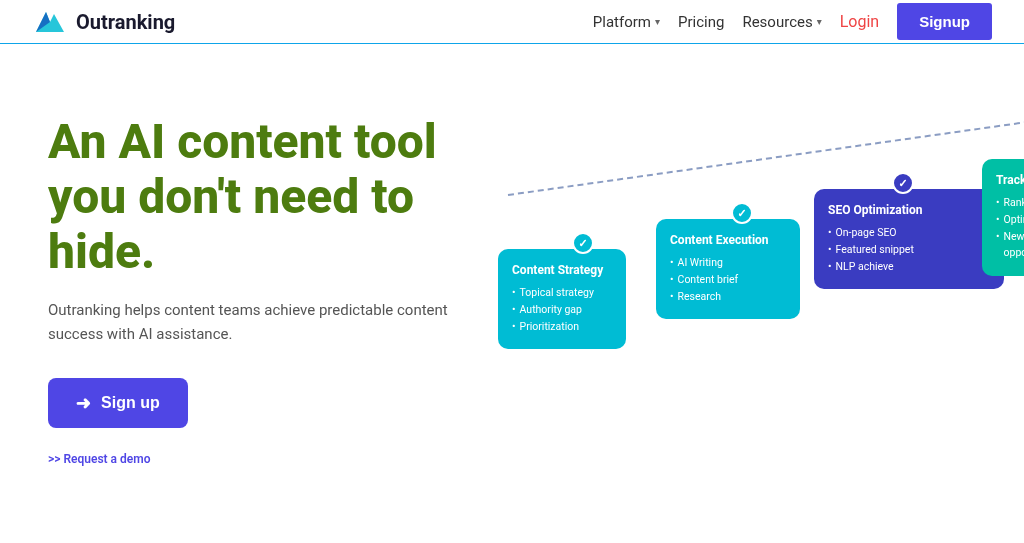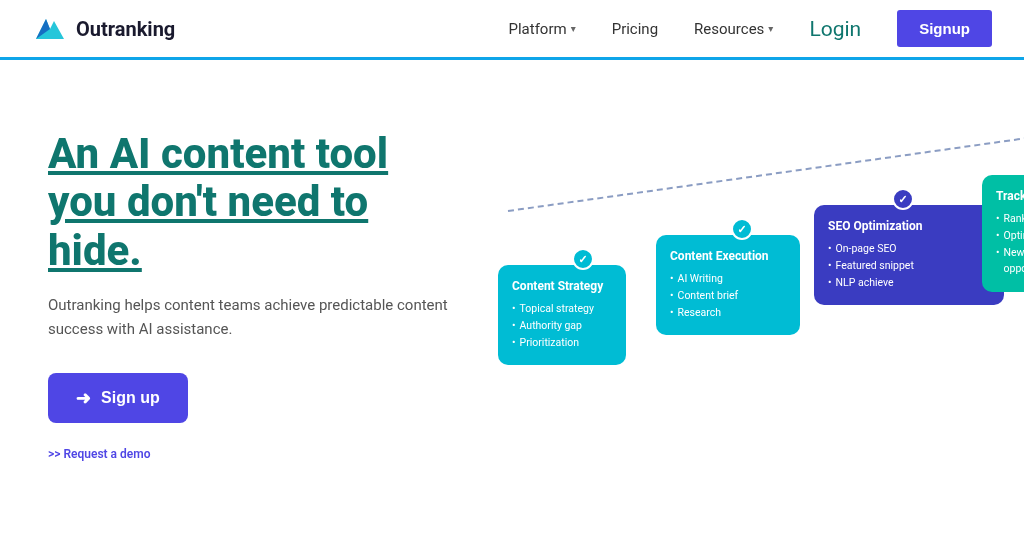--- a/index.html
+++ b/index.html
@@ -1,41 +1,41 @@
 <!DOCTYPE html>
 <html><head>
   <meta charset="utf-8">
   <style>
     * { margin: 0; padding: 0; box-sizing: border-box; }
     body { font-family: -apple-system, BlinkMacSystemFont, 'Segoe UI', Roboto, sans-serif; background: #fff; width: 1024px; height: 543px; overflow: hidden; }
 
     
     nav {
       display: flex; align-items: center; justify-content: space-between;
-      padding: 0 32px; height: 60px; border-bottom: 3px solid #0ea5e9;
+      padding: 0 32px; height: 44px; border-bottom: 1px solid #0ea5e9;
       position: relative; z-index: 10;
     }
     .logo { display: flex; align-items: center; gap: 8px; }
     .logo-text { font-size: 20px; font-weight: 700; color: #1a1a2e; }
-    .nav-links { display: flex; align-items: center; gap: 36px; }
+    .nav-links { display: flex; align-items: center; gap: 18px; }
     .nav-link { font-size: 15px; color: #333; text-decoration: none; display: flex; align-items: center; gap: 4px; cursor: pointer; }
     .nav-link .chevron { font-size: 10px; color: #666; }
-    .nav-login { font-size: 21px; color: #0f766e; cursor: pointer; }
+    .nav-login { font-size: 16px; color: #ef4444; cursor: pointer; }
     .nav-signup {
       background: #4f46e5; color: #fff; border: none; border-radius: 3px;
       padding: 10px 22px; font-size: 15px; font-weight: 600; cursor: pointer;
     }
 
     
     .hero {
       display: flex; align-items: flex-start; justify-content: space-between;
       padding: 60px 48px 0 48px; height: calc(543px - 60px);
     }
     .hero-left { max-width: 400px; padding-top: 10px; }
-    .hero-heading { font-size: 42px; font-weight: 800; color: #0f766e; line-height: 1.15; margin-bottom: 18px; text-decoration: underline; }
+    .hero-heading { font-size: 48px; font-weight: 800; color: #4d7c0f; line-height: 1.15; margin-bottom: 18px; }
     .hero-sub { font-size: 15px; color: #555; line-height: 1.6; margin-bottom: 32px; }
     .signup-btn {
       display: flex; align-items: center; gap: 10px;
       background: #4f46e5; color: #fff; border: none; border-radius: 8px;
       padding: 14px 28px; font-size: 16px; font-weight: 600; cursor: pointer;
       margin-bottom: 20px;
     }
     .signup-btn .icon { font-size: 18px; }
     .demo-link { font-size: 12px; color: #4f46e5; font-weight: 600; cursor: pointer; text-decoration: none; }
     .demo-link::before { content: '>> '; }

